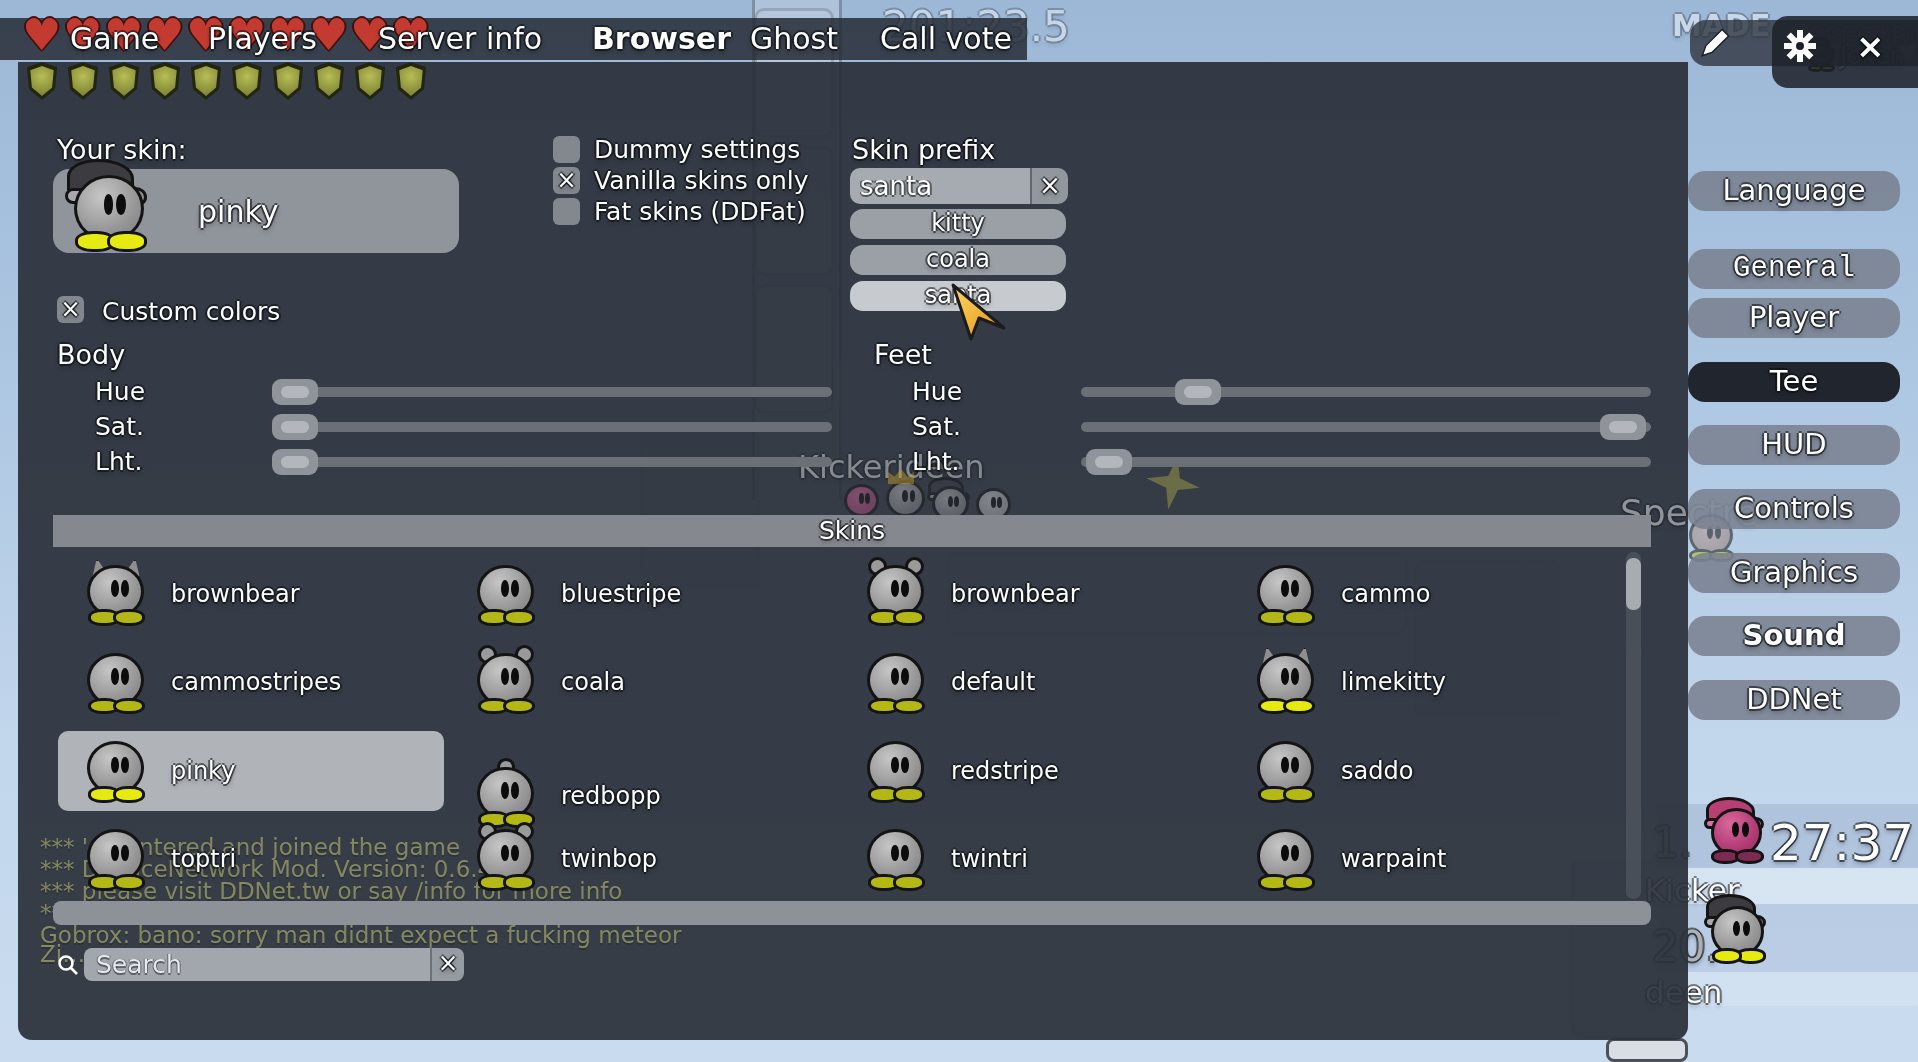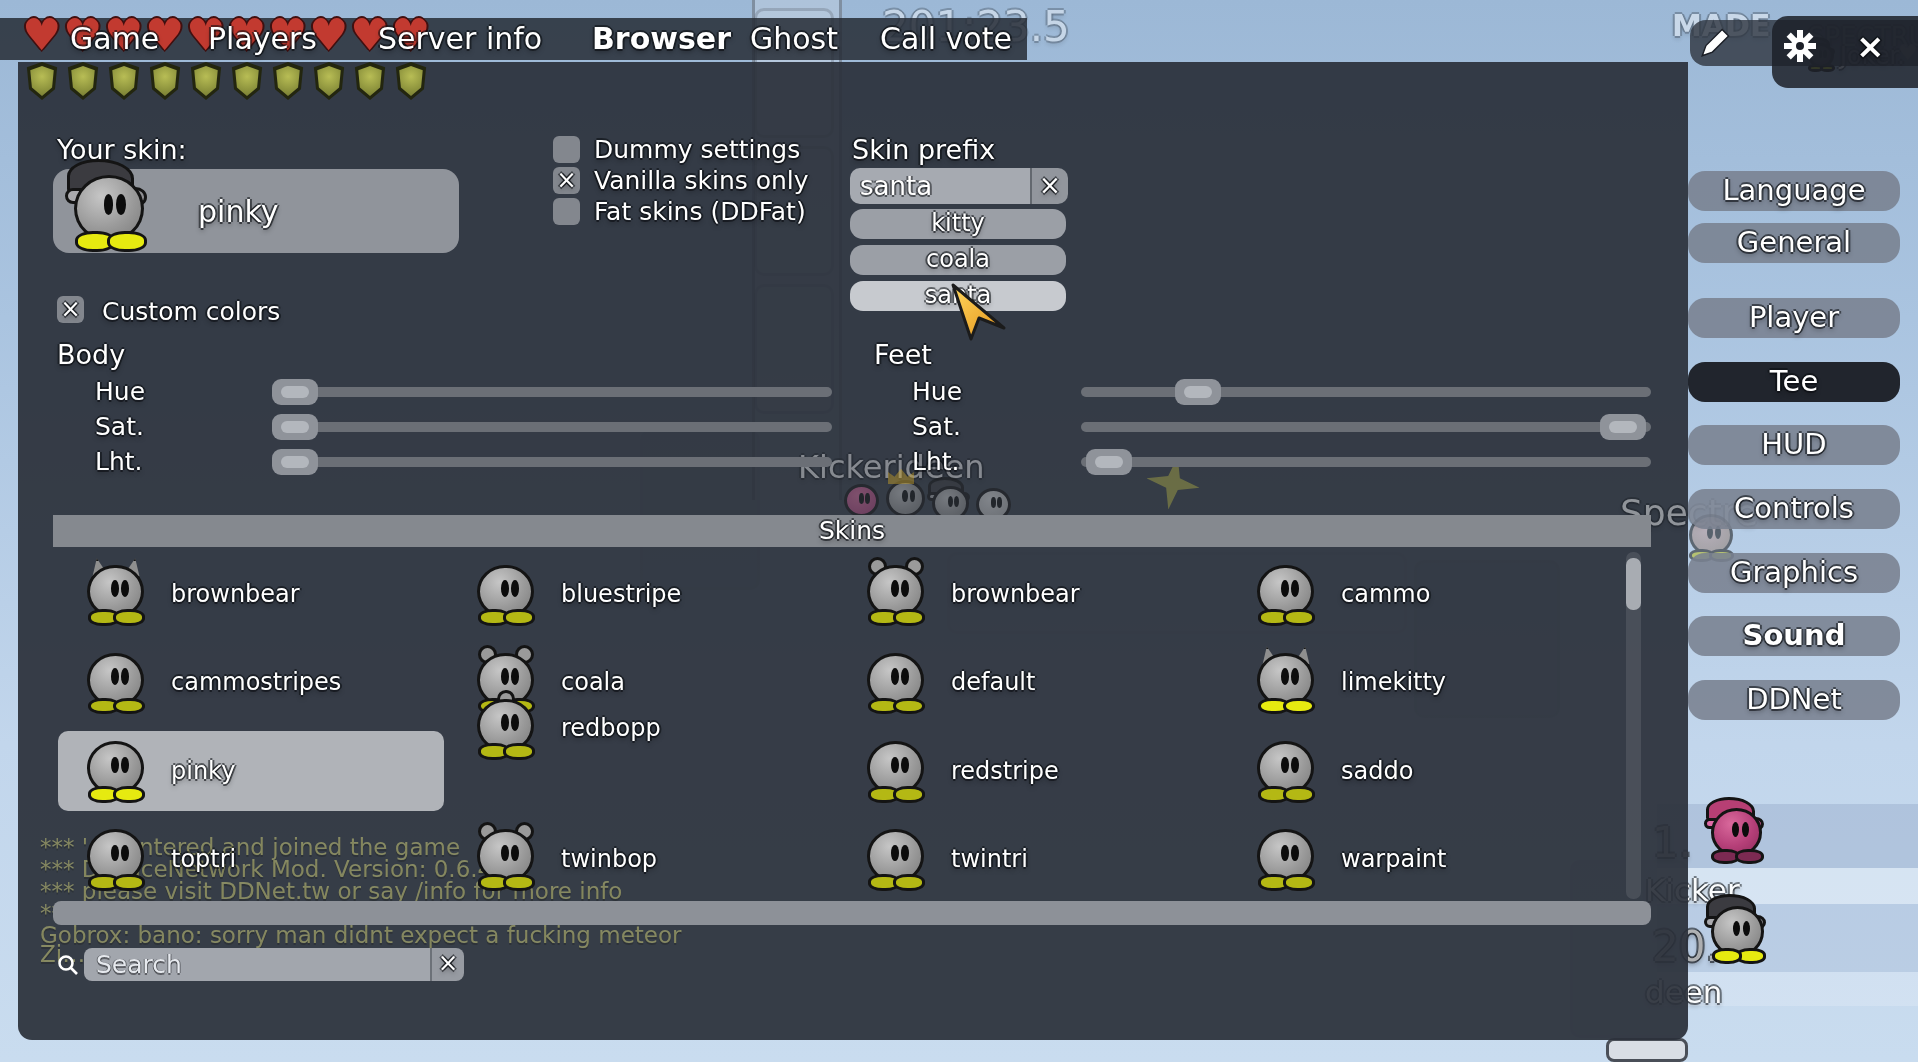--- a/index.html
+++ b/index.html
@@ -171,20 +171,21 @@
         <i class="cone"></i>
         <i class="band"></i>
         <i class="pom"></i>
       </div>
     <div class="t-body"></div>
       <div class="t-eye l"></div>
       <div class="t-eye r"></div>
     <div class="t-foot b"></div>
       <div class="t-foot f"></div>
   </div>
+  <div class="abs sb otx" style="left:1770px;top:814px;font-size:50px;">27:37</div>
   <div class="abs sb otx" style="left:1645px;top:872px;font-size:31px;opacity:.9">Kicker</div>
   <div class="abs sb otx dimwhite" style="left:1652px;top:922px;font-size:42px;">20.</div>
   <div class="tee sb" style="left:1708px;top:904px;width:60px;height:60px;">
     <div class="t-hat">
         <i class="cone"></i>
         <i class="band"></i>
         <i class="pom"></i>
       </div>
     <div class="t-body"></div>
       <div class="t-eye l"></div>
@@ -325,21 +326,21 @@
             <line x1="23.6" y1="12.4" x2="29.3" y2="6.7"></line>
           </g>
       <circle cx="18" cy="18" r="4" fill="#1c2028"></circle>
         </g>
       </svg>
   </div>
   <div class="abs toolbtn otx" style="left:1856px;top:26px;font-size:34px;font-weight:bold;">×</div>
 
   <div id="tab-layer">
       <div class="tab otx" style="top: 171px;">Language</div>
-      <div class="tab otx" style="top: 223px;">General</div>
+      <div class="tab otx" style="top: 249px; font-family: Liberation Mono, monospace;">General</div>
       <div class="tab otx" style="top: 298.2px;">Player</div>
       <div class="tab otx sel" style="top: 361.8px;">Tee</div>
       <div class="tab otx" style="top: 425.4px;">HUD</div>
       <div class="tab otx" style="top: 489px;">Controls</div>
       <div class="tab otx" style="top: 552.6px;">Graphics</div>
       <div class="tab otx" style="top: 616.2px; font-weight: bold;">Sound</div>
       <div class="tab otx" style="top: 679.8px;">DDNet</div>
     </div>
 
   <div class="abs ctl otx label" style="left:57px;top:134px;">Your skin:</div>
@@ -524,21 +525,21 @@
       <div class="skin-row ctl sel" style="left: 58px; top: 730.6px; position: absolute; z-index: 20;">
         <div class="tee bright" style="left: 26px; top: 8px; width: 64px; height: 64px;">
           <div class="t-body"></div>
           <div class="t-eye l"></div>
           <div class="t-eye r"></div>
           <div class="t-foot b"></div>
           <div class="t-foot f"></div>
         </div>
         <div class="skin-name otx">pinky</div>
       </div>
-      <div class="skin-row ctl" style="left: 448px; top: 688px; position: absolute; z-index: 20;">
+      <div class="skin-row ctl" style="left: 448px; top: 756px; position: absolute; z-index: 20;">
         <div class="tee" style="left: 26px; top: 8px; width: 64px; height: 64px;">
           <div class="t-bun"></div>
           <div class="t-body"></div>
           <div class="t-eye l"></div>
           <div class="t-eye r"></div>
           <div class="t-foot b"></div>
           <div class="t-foot f"></div>
         </div>
         <div class="skin-name otx">redbopp</div>
       </div>

